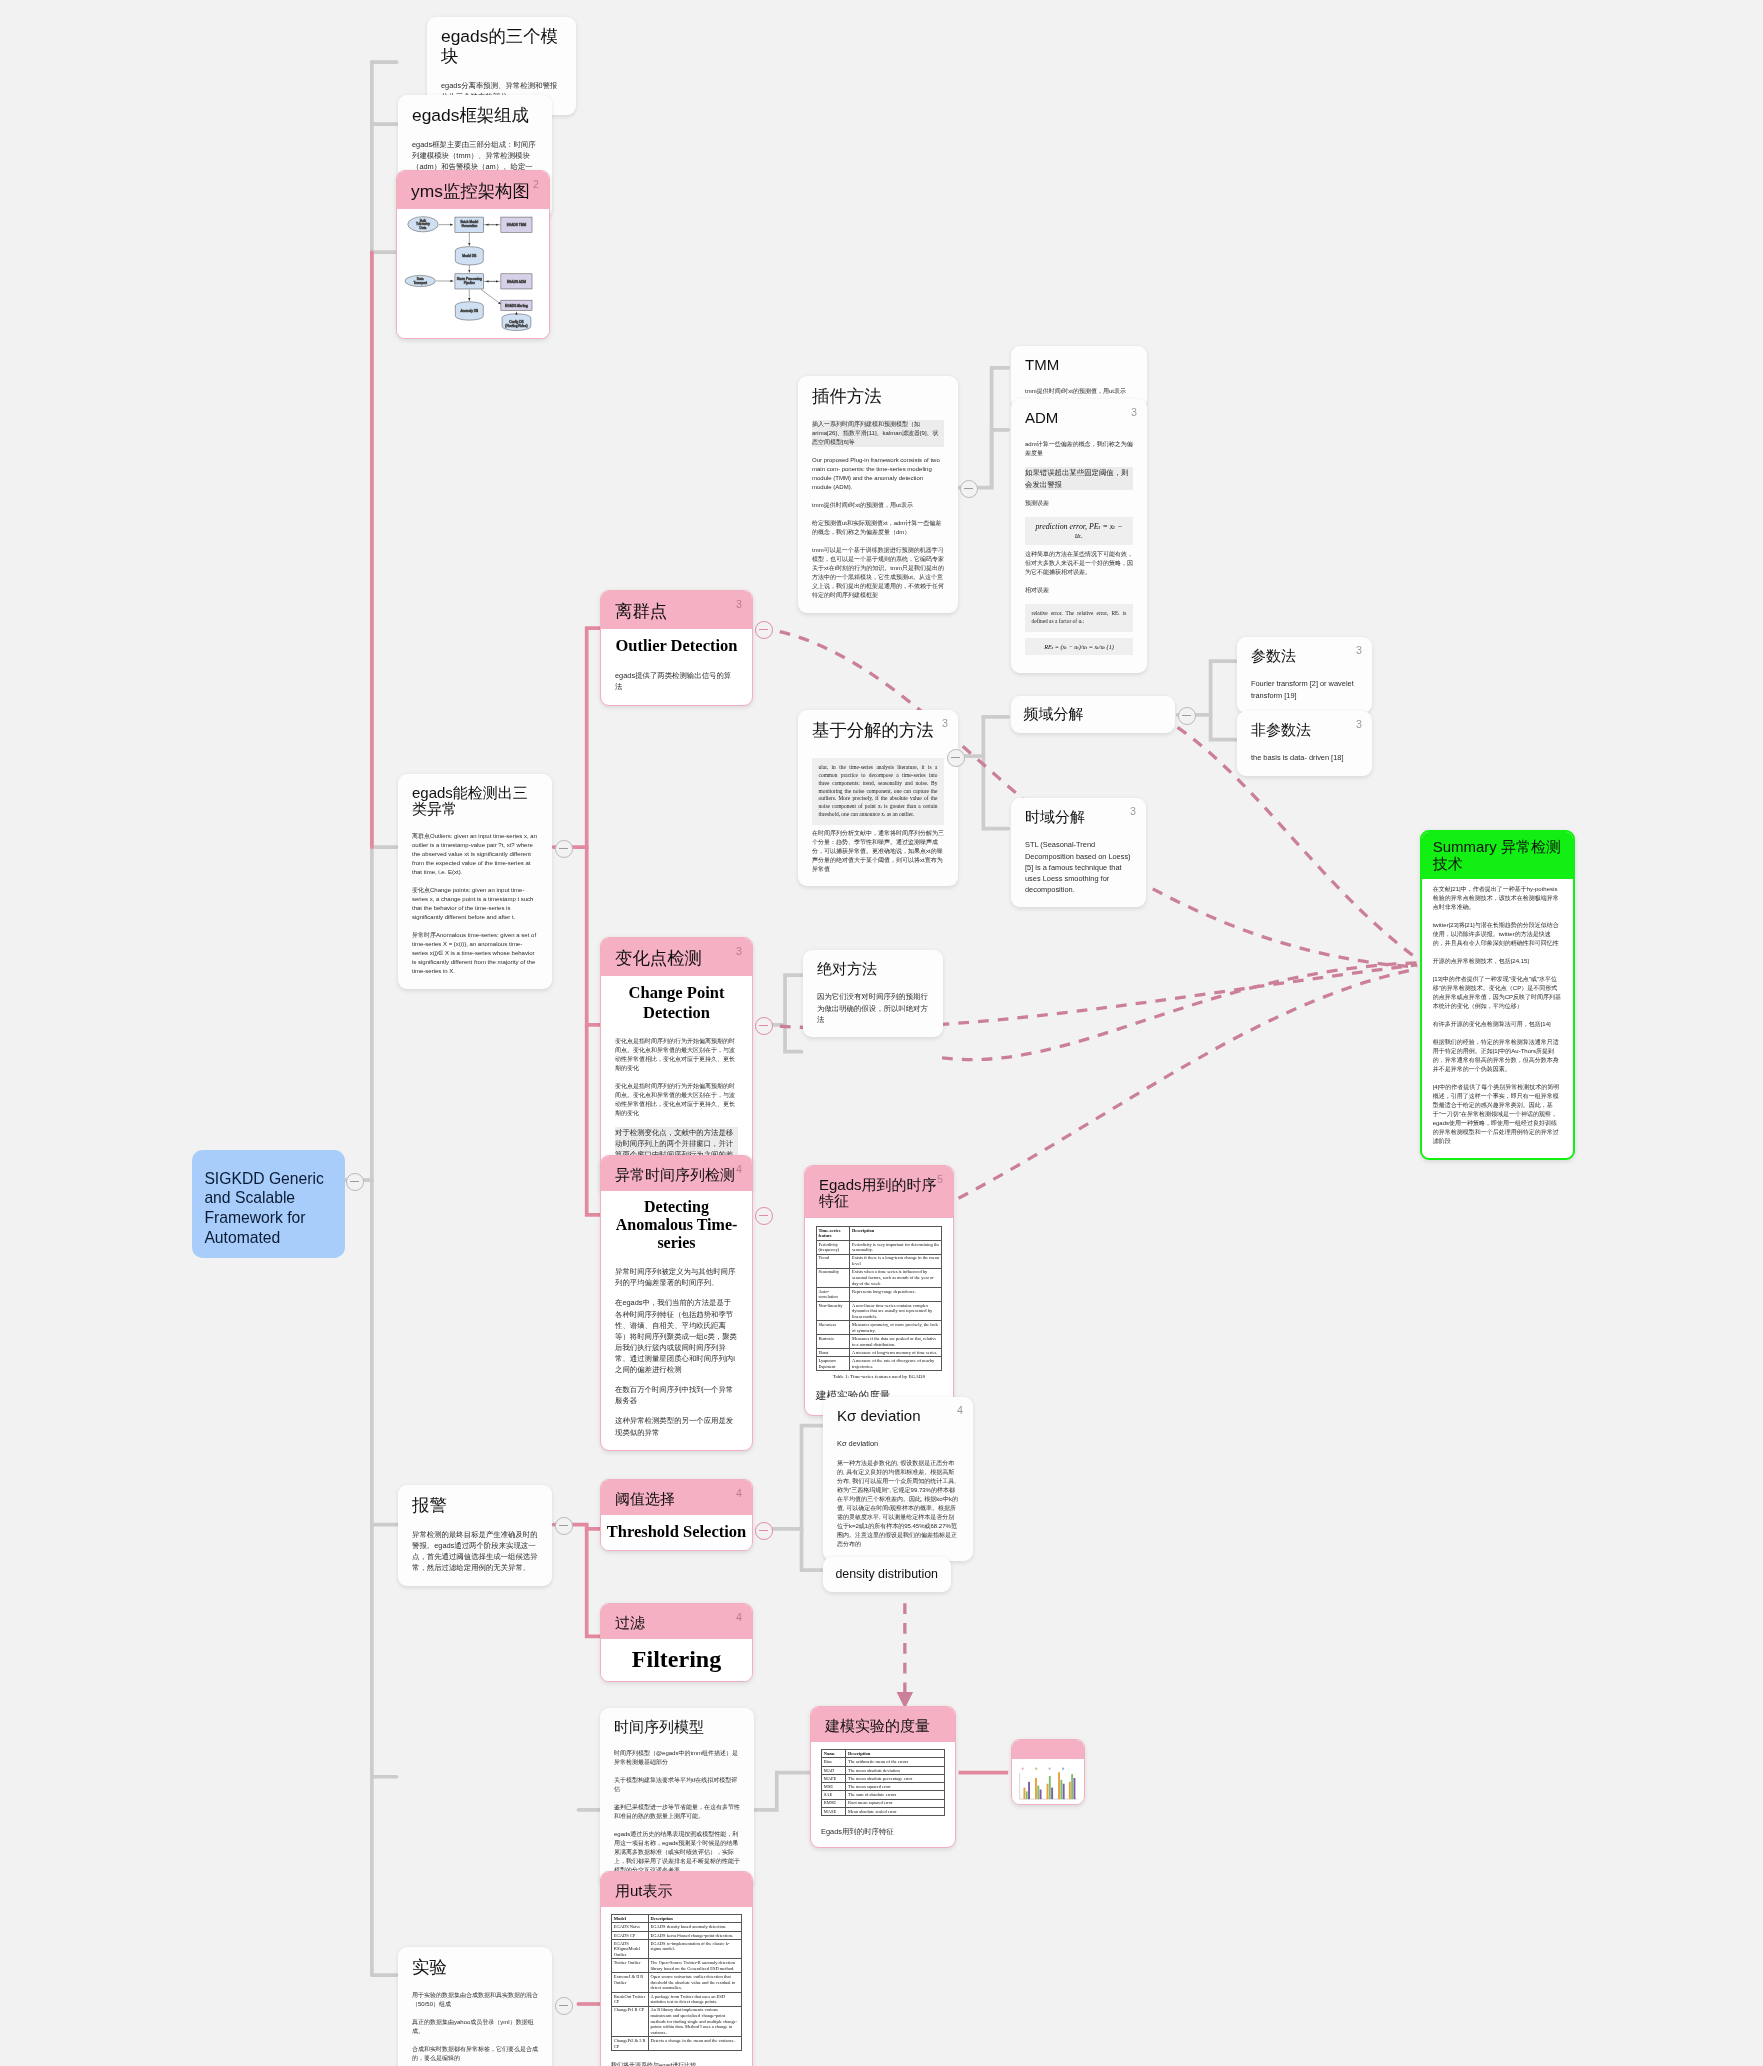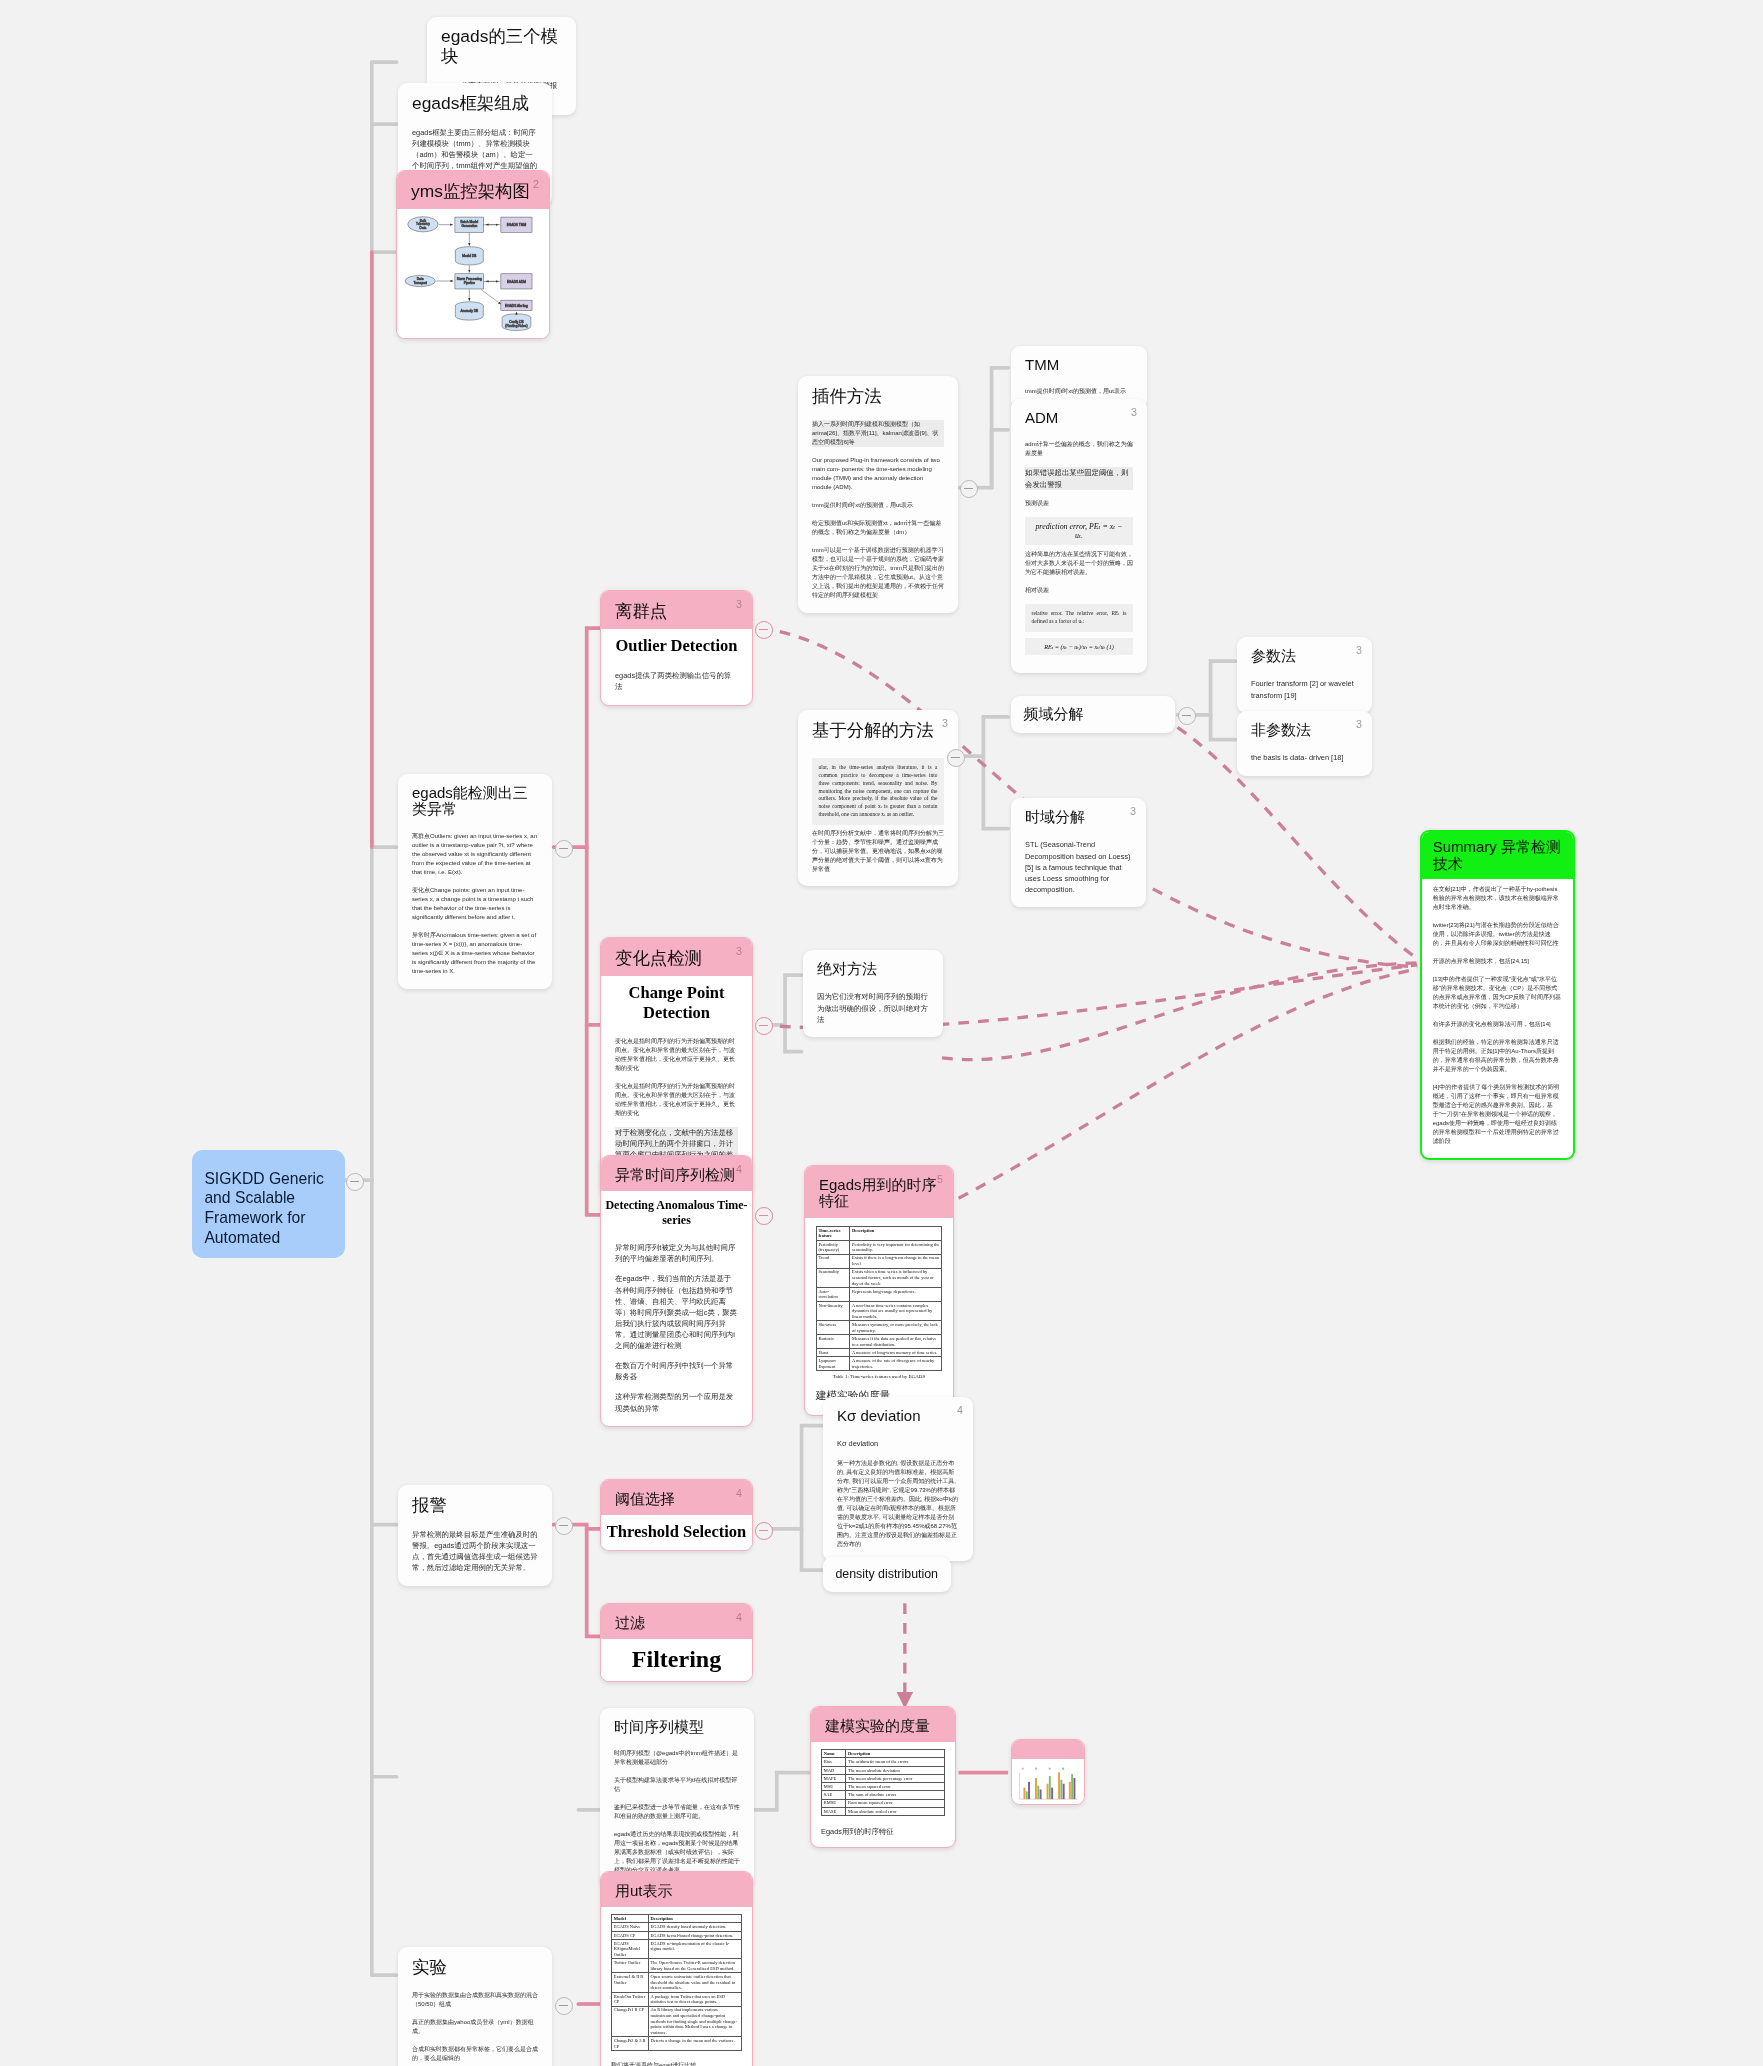--- a/index.html
+++ b/index.html
@@ -134,21 +134,21 @@
 
   <div class="node plain" style="left:398px;top:16.5px;width:149px;margin-left:29px;">
     <div class="hdr">
       <div class="title">egads的三个模块</div>
     </div>
     <div class="body">
       <p class="para tiny">egads分离率预测、异常检测和警报分为三个独立的部分</p>
     </div>
   </div>
 
-  <div class="node plain" style="left:398px;top:83px;width:154px;">
+  <div class="node plain" style="left:398px;top:95px;width:154px;">
     <div class="hdr">
       <div class="title">egads框架组成</div>
     </div>
     <div class="body">
       <p class="para tiny">egads框架主要由三部分组成：时间序列建模模块（tmm）、异常检测模块（adm）和告警模块（am）。给定一个时间序列，tmm组件对产生期望值的时间序列进行建模，adm和am组件分别计算误差和过滤无趣异常。</p>
     </div>
   </div>
 
   <div class="node pink" style="left:396px;top:170px;width:154px;">
     <div class="hdr pinkbar">
@@ -358,21 +358,21 @@
       <p class="para tiny">因为它们没有对时间序列的预期行为做出明确的假设，所以叫绝对方法</p>
     </div>
   </div>
 
 
   <div class="node pink" style="left:600px;top:1155px;width:153px;">
     <div class="hdr pinkbar">
       <div class="title sm">异常时间序列检测</div>
       <div class="badge onpink">4</div>
     </div>
-    <div class="serif-title" style="font-size:12px">Detecting Anomalous Time-series</div>
+    <div class="serif-title" style="font-size:16px">Detecting Anomalous Time-series</div>
     <div class="body">
       <p class="para tiny">异常时间序列t被定义为与其他时间序列的平均偏差显著的时间序列。</p>
       <p class="para tiny">在egads中，我们当前的方法是基于各种时间序列特征（包括趋势和季节性、谱熵、自相关、平均欧氏距离等）将时间序列聚类成一组c类，聚类后我们执行簇内或簇间时间序列异常。通过测量星团质心和时间序列内i之间的偏差进行检测</p>
       <p class="para tiny">在数百万个时间序列中找到一个异常服务器</p>
       <p class="para tiny">这种异常检测类型的另一个应用是发现类似的异常</p>
     </div>
   </div>
   <div class="minus pinkc" style="left:755px;top:1207px;"></div>
 
   <div class="node pink" style="left:804px;top:1165px;width:150px;">

